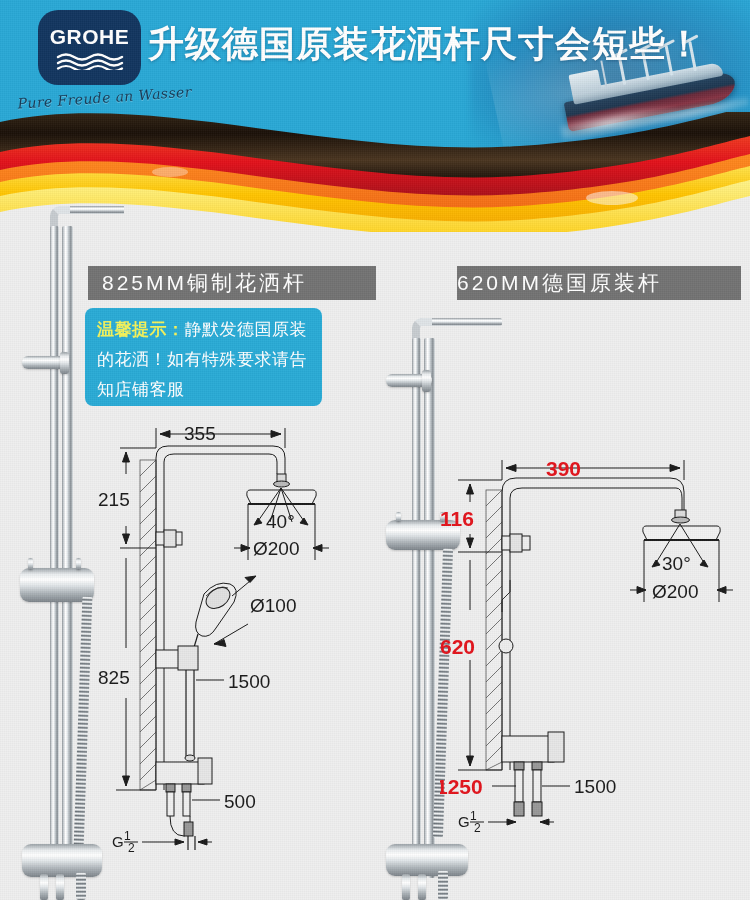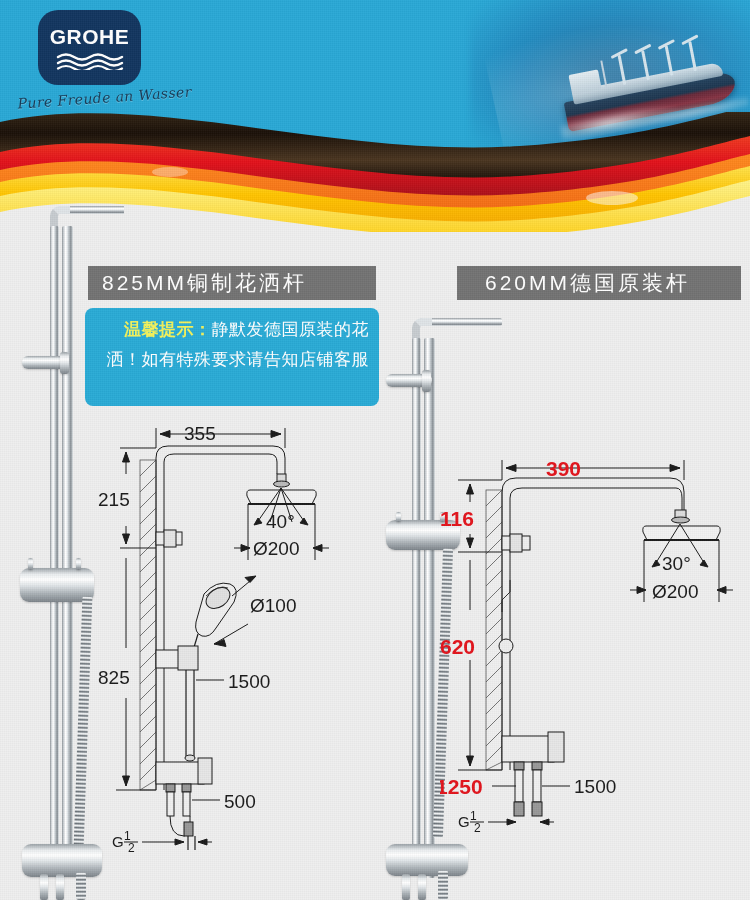--- a/index.html
+++ b/index.html
@@ -193,20 +193,21 @@
     <div class="logo-box">
       <div class="logo-word">GROHE</div>
       <svg class="logo-waves" viewBox="0 0 68 18">
         <path d="M2 5 Q10 0 18 5 T34 5 T50 5 T66 5" stroke="#fff" stroke-width="2.4" fill="none" stroke-linecap="round"></path>
         <path d="M2 11 Q10 6 18 11 T34 11 T50 11 T66 11" stroke="#fff" stroke-width="2.4" fill="none" stroke-linecap="round"></path>
         <path d="M2 16.5 Q10 11.5 18 16.5 T34 16.5 T50 16.5 T66 16.5" stroke="#fff" stroke-width="2.2" fill="none" stroke-linecap="round"></path>
       </svg>
     </div>
     <div class="logo-tag">Pure Freude an Wasser</div>
 
+    <div class="hdr-title">升级德国原装花洒杆尺寸会短些！</div>
   </div>
 
   <svg class="ribbon" viewBox="0 0 750 120" preserveAspectRatio="none">
     <defs>
       <linearGradient id="gBlk" x1="0" y1="0" x2="0" y2="1">
         <stop offset="0%" stop-color="#3a2a18"></stop>
           <stop offset="35%" stop-color="#1a1008"></stop>
         <stop offset="70%" stop-color="#4a3520"></stop>
           <stop offset="100%" stop-color="#140c06"></stop>
       </linearGradient>
@@ -275,23 +276,23 @@
     <div class="valve" style="left:68px; top:202px; width:5px; height:10px;border-radius:2px;"></div>
     <div class="hose" style="left:66px; top:238px; width:10px; height:290px; transform:rotate(2deg);"></div>
     <div class="valve" style="left:14px; top:534px; width:82px; height:32px;"></div>
     <div class="valve" style="left:30px; top:564px; width:8px; height:26px;border-radius:2px;"></div>
     <div class="valve" style="left:46px; top:564px; width:8px; height:26px;border-radius:2px;"></div>
     <div class="hose" style="left:66px; top:560px; width:10px; height:30px;"></div>
   </div>
 
   <div class="cyan-bar" style="left:88px; top:266px; width:288px; height:34px; padding-left:14px;">825MM铜制花洒杆</div>
 
-  <div class="cyan-bar" style="left:457px; top:266px; width:284px; height:34px; padding-left:28px;">620MM德国原装杆</div>
-
-  <div class="tip-box" style="left:85px; top:308px; width:294px; height:98px;text-align:right;">
+  <div class="cyan-bar" style="left:457px; top:266px; width:284px; height:34px; ">620MM德国原装杆</div>
+
+  <div class="tip-box" style="left:85px; top:308px; width:237px; height:98px;">
     <span class="tip-hl">温馨提示：</span><span>静默发德国原装</span><span>的花洒！如有特殊要求请告</span><span>知店铺客服</span>
   </div>
 
   <svg class="dwg" style="left:98px; top:418px; width:262px; height:440px;" viewBox="0 0 262 440">
     <g stroke="#1a1a1a" fill="none" stroke-width="1">
 
       <rect x="42" y="42" width="16" height="330" stroke="#555" stroke-width=".8"></rect>
       <g stroke="#555" stroke-width=".8">
         <line x1="42" y1="58" x2="58" y2="42"></line>
           <line x1="42" y1="74" x2="58" y2="58"></line>

